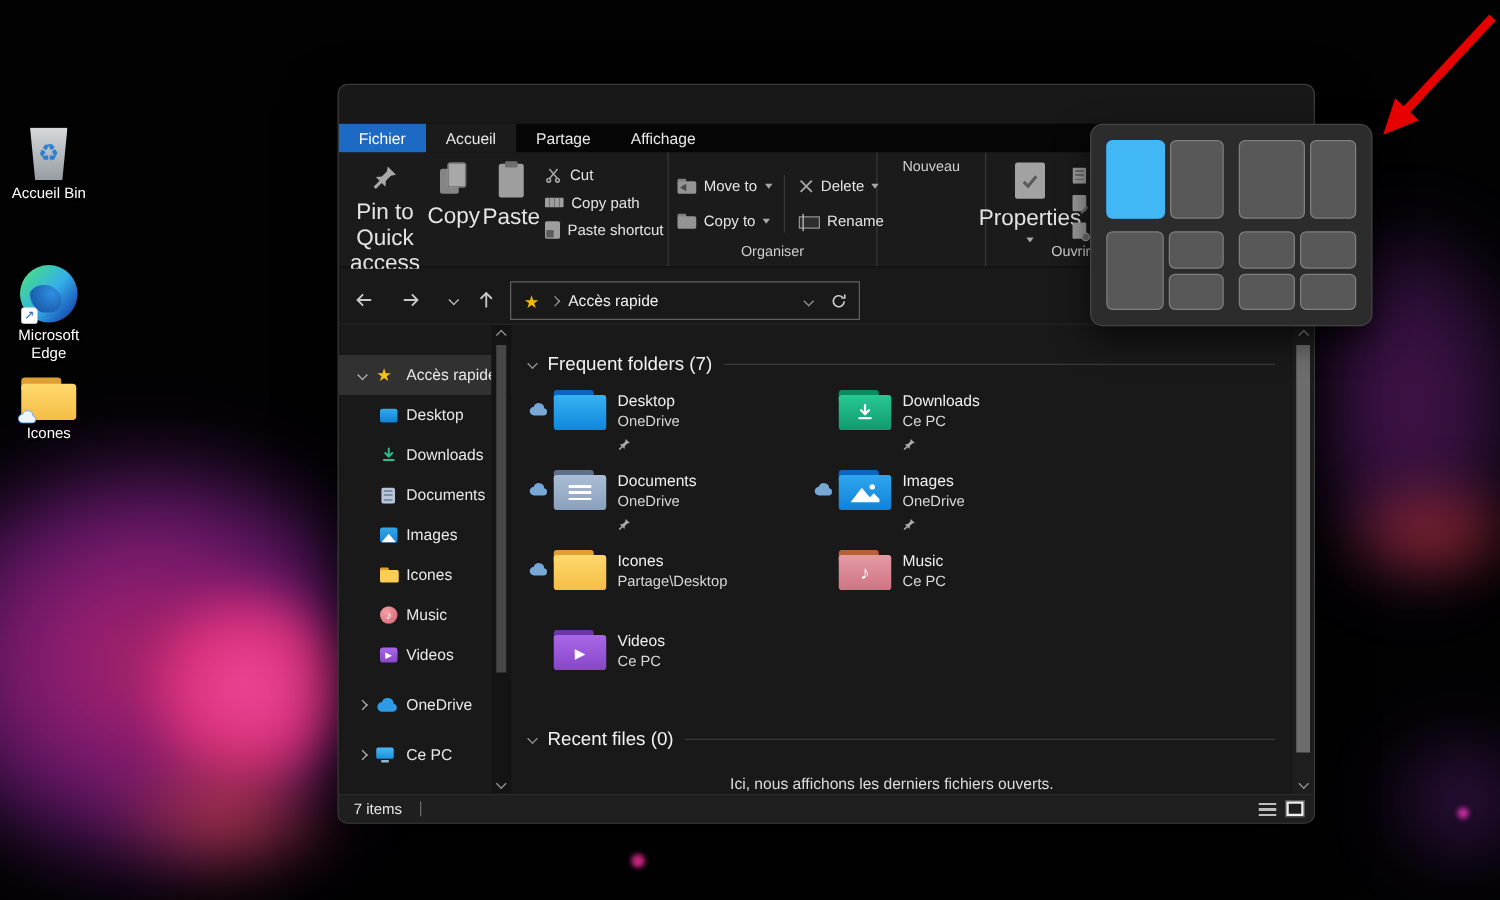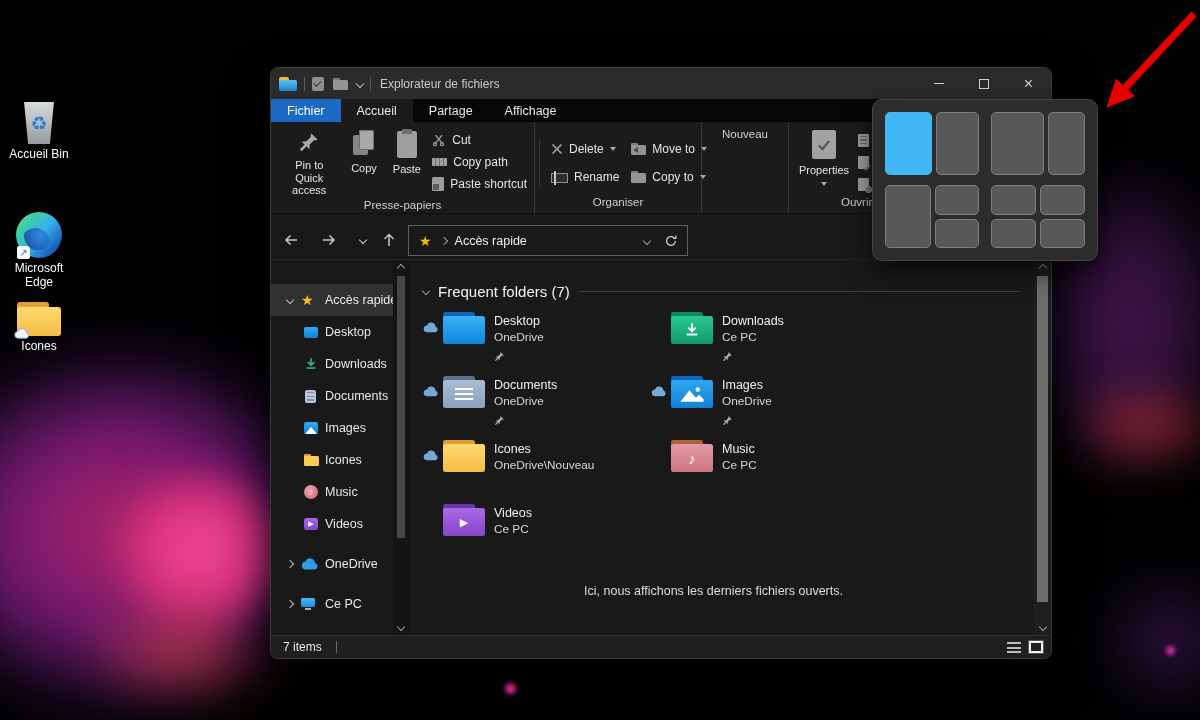--- a/index.html
+++ b/index.html
@@ -74,21 +74,21 @@
   .tab.active{background:#1b1b1b}
 
   
   .ribbon{position:absolute;left:0;top:54px;right:0;height:92px;background:#1b1b1b;
        border-bottom:1px solid #101010;display:flex;color:#e4e4e4;font-size:12px}
   .rgroup{display:flex;flex-direction:column;border-right:1px solid #383838;padding:4px 4px 0 4px}
   .rrow{flex:1;display:flex;align-items:flex-start}
   .glabel{height:19px;text-align:center;color:#cfcfcf;font-size:11.5px;line-height:17px}
   .bigbtn{display:flex;flex-direction:column;align-items:center;justify-content:flex-start;
        padding:4px 5px 0 5px;text-align:center;line-height:1.15;gap:5px}
-  .bigbtn .lbl{font-size:11px}
+  .bigbtn .lbl{font-size:18px}
   .smallstack{display:flex;flex-direction:column;justify-content:flex-start;padding-top:5px;gap:4px}
   .smallbtn{display:flex;align-items:center;gap:6px;height:18px;padding:0 3px;white-space:nowrap}
   .tri{width:0;height:0;border-left:3.5px solid transparent;border-right:3.5px solid transparent;
        border-top:4px solid #a8a8a8;display:inline-block}
   .ic-copy{position:relative;width:22px;height:27px}
   .ic-copy::before{content:"";position:absolute;left:0;top:5px;width:15px;height:20px;background:#858585;border-radius:2px}
   .ic-copy::after{content:"";position:absolute;left:6px;top:0;width:15px;height:20px;background:#a8a8a8;border-radius:2px;
        box-shadow:inset 0 0 0 1px #6f6f6f}
   .ic-paste{position:relative;width:20px;height:27px;background:#9e9e9e;border-radius:2px;margin-top:1px}
   .ic-paste::before{content:"";position:absolute;left:5px;top:-2px;width:10px;height:5px;background:#6f6f6f;border-radius:1px}
@@ -250,42 +250,20 @@
       <div class="bod"></div>
     <svg class="cloudbadge" width="16" height="11" viewBox="0 0 20 13">
       <path d="M5.5 12.5h9.3a3.6 3.6 0 0 0 .7-7.1A5.4 5.4 0 0 0 5 3.9 3.9 3.9 0 0 0 5.5 12.5z" fill="#eef5fb" stroke="#6aa9e6" stroke-width="1"></path>
     </svg>
   </div>
   <div class="dlabel">Icones</div>
 </div>
 
 <div class="win">
 
-  <div class="titlebar">
-    <div class="xicon"></div>
-    <div class="tsep"></div>
-    <div class="qat">
-      <div class="ic-doccheck"></div>
-      <div class="ic-minifolder"></div>
-      <span class="chev down" style="color:#bdbdbd"></span>
-    </div>
-    <div class="tsep"></div>
-    <div class="wtitle">Explorateur de fichiers</div>
-    <div class="ctrls">
-      <div class="ctrl">
-          <div class="mini"></div>
-        </div>
-      <div class="ctrl">
-          <div class="maxi"></div>
-        </div>
-      <div class="ctrl">
-          <div class="clo">×</div>
-        </div>
-    </div>
-  </div>
 
   <div class="tabrow">
     <div class="tab file">Fichier</div>
     <div class="tab active">Accueil</div>
     <div class="tab">Partage</div>
     <div class="tab">Affichage</div>
   </div>
 
   <div class="ribbon">
 
@@ -324,45 +302,45 @@
             <div class="ic-shortcut"></div>
             <span>Paste shortcut</span>
           </div>
         </div>
       </div>
       <div class="glabel">Presse-papiers</div>
     </div>
 
     <div class="rgroup" style="width:167px">
       <div class="rrow" style="gap:6px;padding-top:14px">
+        <div class="smallstack" style="gap:10px;padding-top:0">
+          <div class="smallbtn">
+            <div class="ic-movefold">
+                <div class="arr"></div>
+              </div>
+            <span>Move to</span>
+            <span class="tri"></span>
+          </div>
+          <div class="smallbtn">
+            <div class="ic-movefold"></div>
+            <span>Copy to</span>
+            <span class="tri"></span>
+          </div>
+        </div>
         <div class="smallstack" style="gap:10px;padding-top:0;border-left:1px solid #383838;padding-left:8px">
           <div class="smallbtn">
             <svg width="12" height="12" viewBox="0 0 12 12">
               <path d="M1.5 1.5 10.5 10.5M10.5 1.5 1.5 10.5" stroke="#a6a6a6" stroke-width="1.5"></path>
             </svg>
             <span>Delete</span>
             <span class="tri"></span>
           </div>
           <div class="smallbtn">
             <div class="ic-rename"></div>
             <span>Rename</span>
-          </div>
-        </div>
-        <div class="smallstack" style="gap:10px;padding-top:0">
-          <div class="smallbtn">
-            <div class="ic-movefold">
-                <div class="arr"></div>
-              </div>
-            <span>Move to</span>
-            <span class="tri"></span>
-          </div>
-          <div class="smallbtn">
-            <div class="ic-movefold"></div>
-            <span>Copy to</span>
-            <span class="tri"></span>
           </div>
         </div>
       </div>
       <div class="glabel">Organiser</div>
     </div>
 
     <div class="rgroup" style="width:87px">
       <div class="glabel">Nouveau</div>
     </div>
 
@@ -643,21 +621,21 @@
               <svg width="16" height="11" viewBox="0 0 20 13">
                 <path d="M5.5 12.5h9.3a3.6 3.6 0 0 0 .7-7.1A5.4 5.4 0 0 0 5 3.9 3.9 3.9 0 0 0 5.5 12.5z" fill="#77a7d4"></path>
               </svg>
             </span>
           <div class="ficon fi-folder">
               <div class="tab"></div>
               <div class="bod"></div>
             </div>
           <div class="tinfo">
             <span class="tname">Icones</span>
-            <span class="tloc">OneDrive\Nouveau</span>
+            <span class="tloc">Partage\Desktop</span>
           </div>
         </div>
 
         <div class="tile">
           <span class="cloudslot"></span>
           <div class="ficon fi-music">
               <div class="tab"></div>
               <div class="bod">♪</div>
             </div>
           <div class="tinfo">
@@ -672,20 +650,25 @@
               <div class="tab"></div>
               <div class="bod">▶</div>
             </div>
           <div class="tinfo">
             <span class="tname">Videos</span>
             <span class="tloc">Ce PC</span>
           </div>
         </div>
       </div>
 
+      <div class="sechead" style="margin-top:14px">
+        <span class="chev down" style="color:#9a9a9a"></span>
+        <span class="ht">Recent files (0)</span>
+        <span class="hline"></span>
+      </div>
       <div class="recentmsg">Ici, nous affichons les derniers fichiers ouverts.</div>
     </div>
 
     <div class="cscroll">
       <div class="vchev">
           <span class="chev up"></span>
         </div>
       <div class="thumb" style="height:326px"></div>
       <div class="vchev" style="margin-top:auto">
           <span class="chev down"></span>

